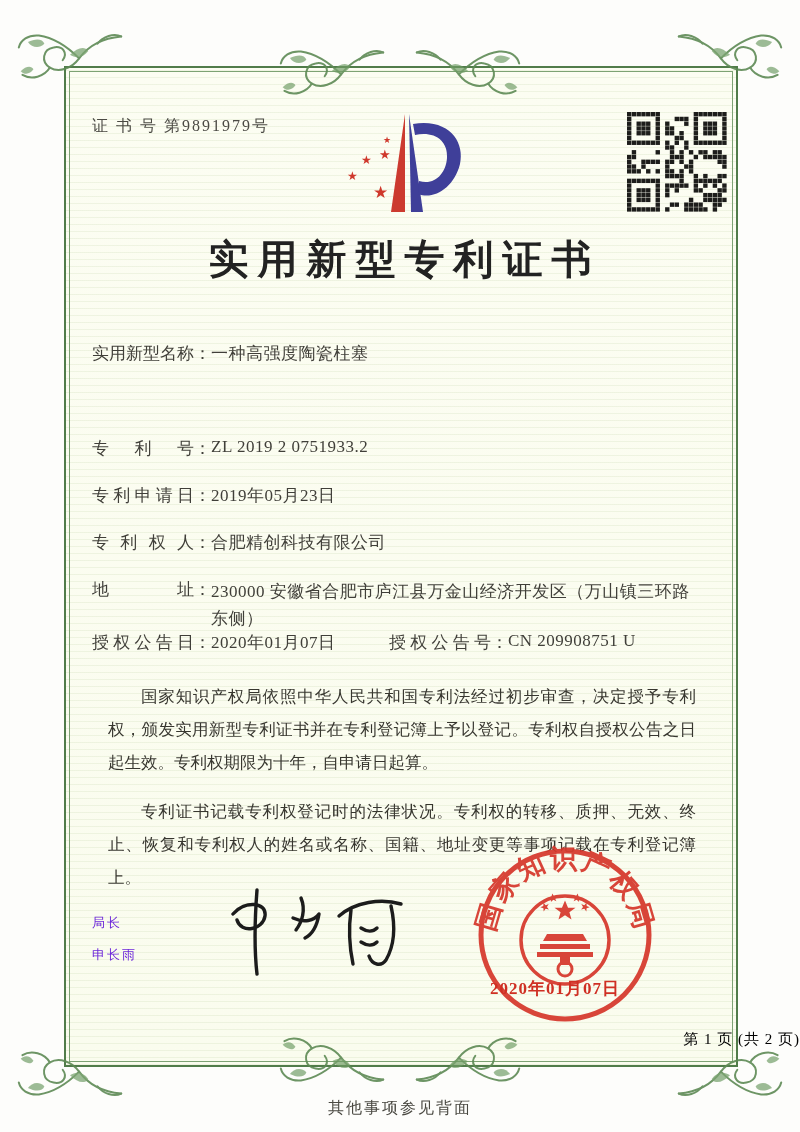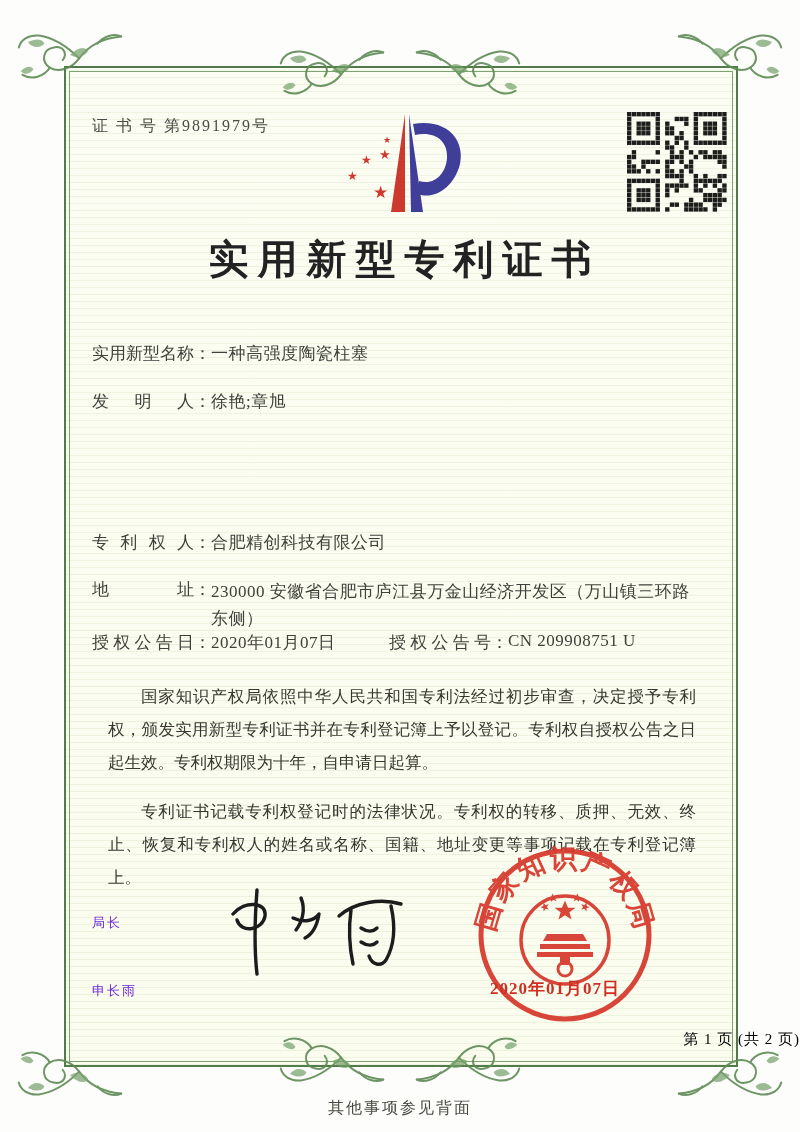--- a/index.html
+++ b/index.html
@@ -37,21 +37,21 @@
   .val-wrap{display:inline-block;width:492px;line-height:27px;}
   .pair2{position:absolute;left:297px;top:0;}
   
   .body-text{position:absolute;left:92px;top:664px;width:620px;font-size:16.5px;
              line-height:33px;text-align:justify;color:#37362f;}
   .body-text p{margin:16px;text-indent:2em;}
   
   .officer{position:absolute;left:92px;font-size:13px;color:#6d28d9;
            font-family:"Liberation Sans","DejaVu Sans",sans-serif;letter-spacing:2px;}
   .officer-title{top:914px;}
-  .officer-name{top:946px;margin-top:36px;}
+  .officer-name{top:946px;}
   .signature{position:absolute;left:205px;top:876px;width:215px;height:105px;}
   .seal{position:absolute;left:473px;top:843px;width:184px;height:184px;opacity:.93;}
   .seal-date{position:absolute;left:490px;top:977px;font-size:17px;font-weight:600;
              color:#cf2f23;letter-spacing:1px;}
   .footer-page{position:absolute;left:0;top:1030px;width:100%;text-align:right;
                font-size:15px;color:#000000;letter-spacing:1px;}
   .back-note{position:absolute;left:0;top:1080px;width:100%;text-align:center;
              font-size:16px;color:#4a4942;letter-spacing:2px;margin-top:18px;}
   svg{display:block;}
 </style>
@@ -344,22 +344,25 @@
       <rect x="71.43" y="95.24" width="4.38" height="4.38"></rect>
       <rect x="76.19" y="95.24" width="4.38" height="4.38"></rect>
       <rect x="85.71" y="95.24" width="4.38" height="4.38"></rect>
     </svg>
 
   <div class="title">实用新型专利证书</div>
 
   <div class="field-row" style="top:342px">
     <span class="lbl">实用新型名称</span><span class="colon">：</span><span class="val">一种高强度陶瓷柱塞</span>
   </div>
-  <div class="field-row" style="top:390px">
-    <span class="lbl">发明人</span><span class="colon">：</span><span class="val">徐艳;章旭</span>
+  <div class="field-row" style="top:437px">
+    <span class="lbl">专利号</span><span class="colon">：</span><span class="val">ZL 2019 2 0751933.2</span>
+  </div>
+  <div class="field-row" style="top:484px">
+    <span class="lbl">专利申请日</span><span class="colon">：</span><span class="val">2019年05月23日</span>
   </div>
   <div class="field-row" style="top:531px">
     <span class="lbl">专利权人</span><span class="colon">：</span><span class="val">合肥精创科技有限公司</span>
   </div>
   <div class="field-row" style="top:578px">
     <span class="lbl">地址</span><span class="colon">：</span><span class="val val-wrap">230000 安徽省合肥市庐江县万金山经济开发区（万山镇三环路东侧）</span>
   </div>
   <div class="field-row" style="top:631px">
     <span class="lbl">授权公告日</span><span class="colon">：</span><span class="val">2020年01月07日</span>
     <span class="pair2"><span class="lbl">授权公告号</span><span class="colon">：</span><span class="val">CN 209908751 U</span></span>

